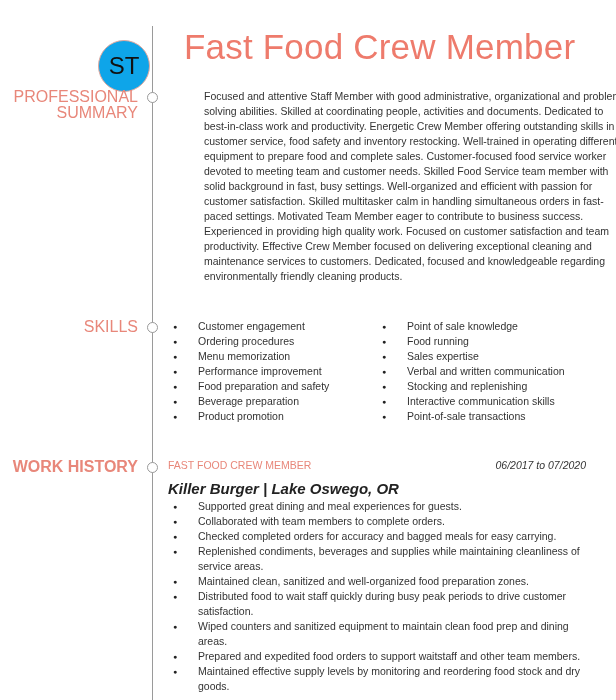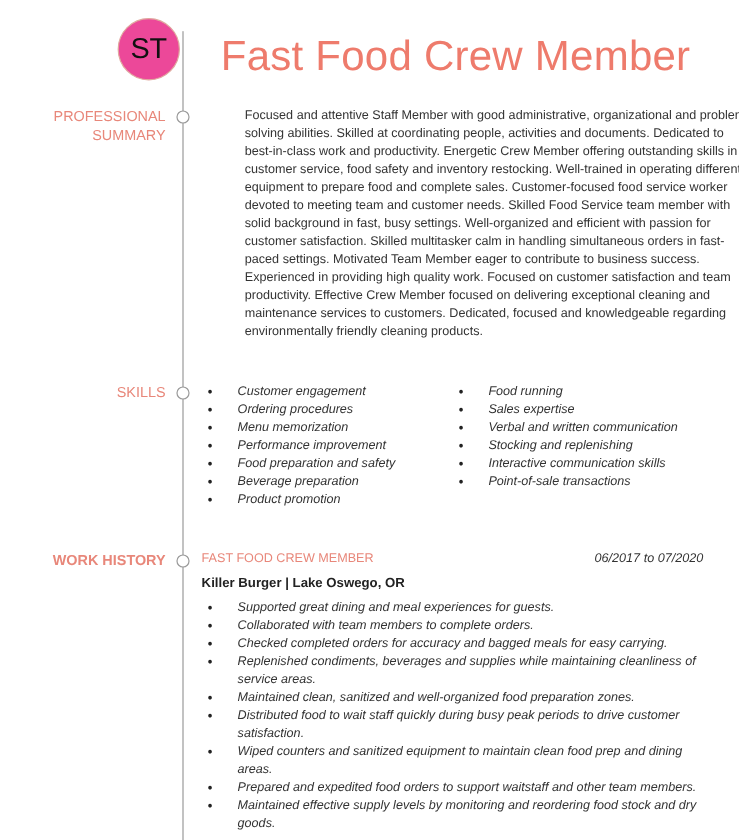--- a/index.html
+++ b/index.html
@@ -1,35 +1,35 @@
 <!DOCTYPE html>
 <html><head>
 <meta charset="utf-8">
 <style>
   html, body { margin: 0; padding: 0; background: #ffffff; }
   body { width: 616px; height: 700px; overflow: hidden; position: relative;
          font-family: "Liberation Sans", sans-serif; color: #333333; }
   .timeline { position: absolute; left: 152px; top: 26px; width: 1px; height: 700px; background: #9a9a9a; }
-  .monogram { position: absolute; left: 98px; top: 15px; width: 50px; height: 50px; border: 1px solid #e0a89e;
-              border-radius: 50%; background: #ec4899; display: flex; align-items: center; justify-content: center;
+  .monogram { position: absolute; left: 98px; top: 40px; width: 50px; height: 50px; border: 1px solid #e0a89e;
+              border-radius: 50%; background: #0ea5e9; display: flex; align-items: center; justify-content: center;
               font-size: 24px; color: #111; }
   .title { position: absolute; left: 184px; top: 27px; font-size: 35px; color: #ee7b6c; letter-spacing: 0.2px; white-space: nowrap; }
-  .sec-label { position: absolute; right: 478px; text-align: right; font-size: 12px; color: #e8877a; line-height: 16px; text-transform: uppercase; }
+  .sec-label { position: absolute; right: 478px; text-align: right; font-size: 16px; color: #e8877a; line-height: 16px; text-transform: uppercase; }
   .node { position: absolute; left: 147px; width: 9px; height: 9px; border: 1px solid #9a9a9a; border-radius: 50%; background: #fff; }
   .content { position: absolute; left: 168px; width: 425px; font-size: 10.5px; line-height: 15px; color: #333; }
   .summary { top: 89px; margin-left: 36px; }
   .skills { top: 319px; display: flex; }
   .skills ul { list-style: none; margin: 0; padding: 0; }
   .skills ul.col1 { width: 209px; }
-  .bl { list-style: none; margin: 0; padding: 0; font-style: italic; }
+  .bl { list-style: none; margin: 0; padding: 0; }
   .bl li { position: relative; padding-left: 30px; }
   .bl li::before { content: "\25CF"; position: absolute; left: 5px; top: 0; font-size: 7px; color: #222; }
   .job-title { position: absolute; left: 168px; top: 459px; font-size: 10.5px; color: #e8877a; text-transform: uppercase; }
   .job-date { position: absolute; right: 30px; top: 459px; font-size: 10.5px; font-style: italic; color: #333; }
-  .employer { position: absolute; left: 168px; top: 480px; font-size: 11px; font-weight: bold; color: #222; }
+  .employer { position: absolute; left: 168px; top: 480px; font-size: 15px; font-weight: bold; color: #222; font-style: italic; }
   .duties { top: 499px; width: 420px; }
 </style>
 </head>
 <body>
 
 <div class="timeline"></div>
 
 <div class="monogram">ST</div>
 <div class="title">Fast Food Crew Member</div>
 
@@ -46,20 +46,21 @@
   <ul class="bl col1">
     <li>Customer engagement</li>
     <li>Ordering procedures</li>
     <li>Menu memorization</li>
     <li>Performance improvement</li>
     <li>Food preparation and safety</li>
     <li>Beverage preparation</li>
     <li>Product promotion</li>
   </ul>
   <ul class="bl col2">
+    <li>Point of sale knowledge</li>
     <li>Food running</li>
     <li>Sales expertise</li>
     <li>Verbal and written communication</li>
     <li>Stocking and replenishing</li>
     <li>Interactive communication skills</li>
     <li>Point-of-sale transactions</li>
   </ul>
 </div>
 
 <div class="sec-label" style="top:459px;font-weight:bold;">WORK HISTORY</div>

